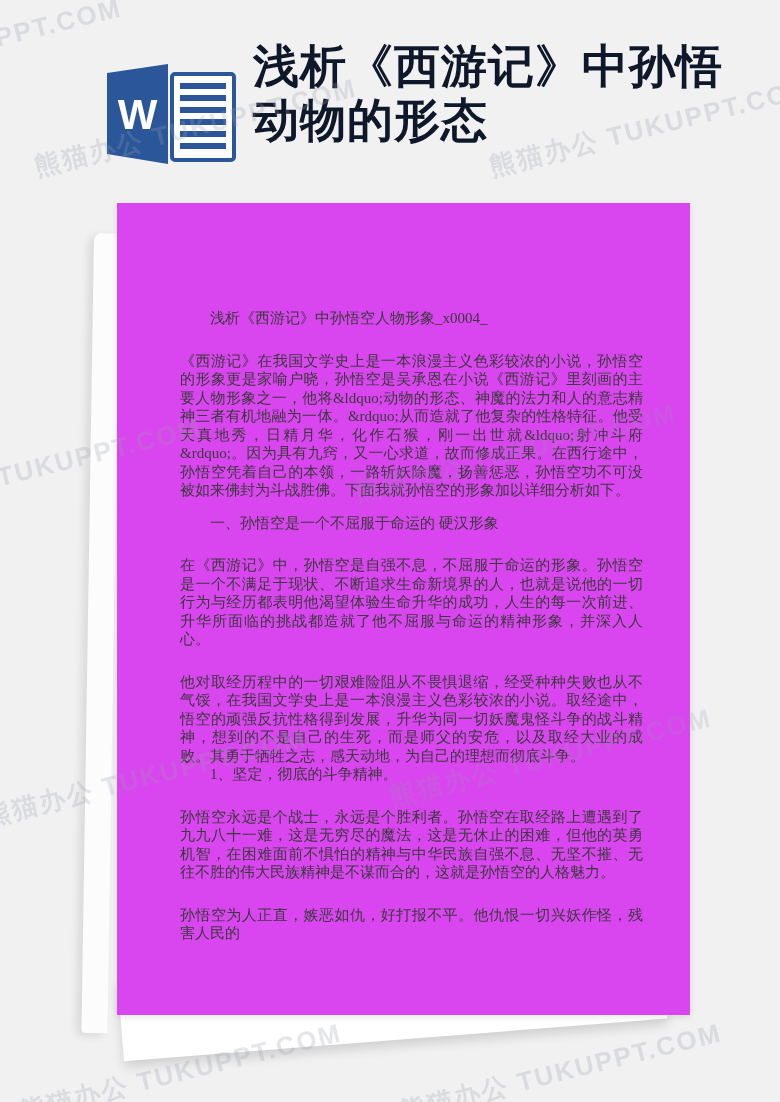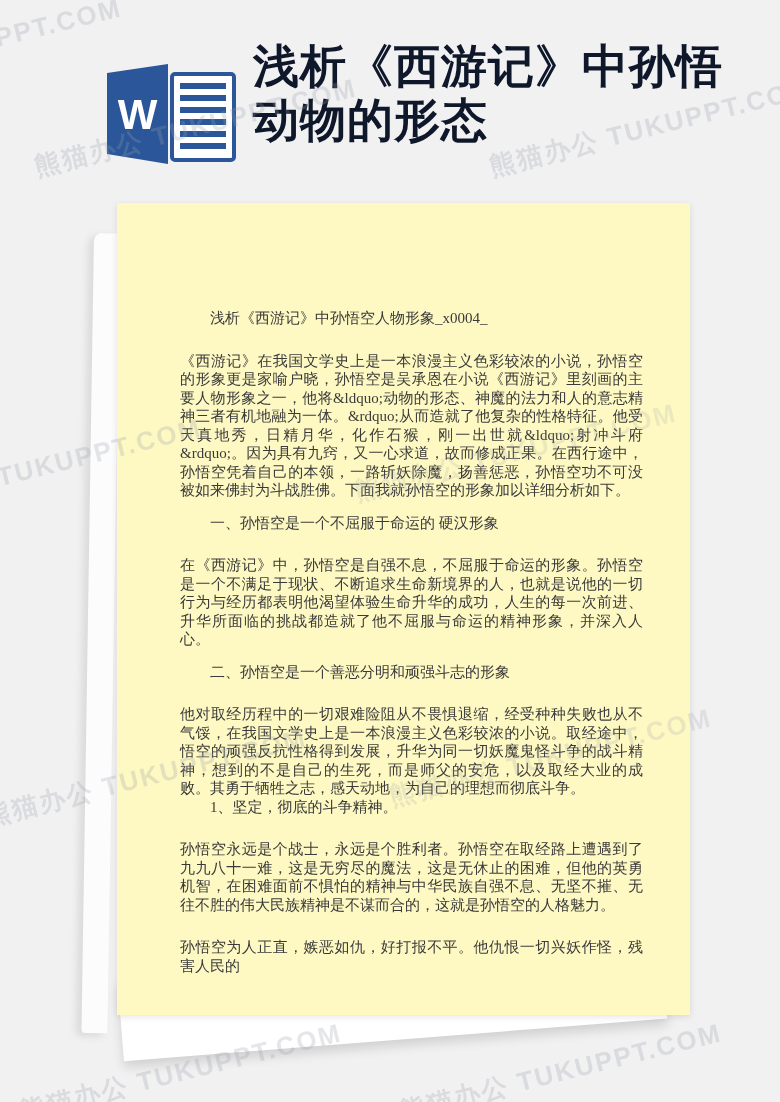--- a/index.html
+++ b/index.html
@@ -69,21 +69,21 @@
     box-shadow:-5px 3px 9px rgba(0,0,0,0.10);
   }
   .page-behind {
     position:absolute; left:120px; top:960px; width:545px; height:80px;
     background:#ffffff; z-index:1;
     transform:rotate(-4.5deg);
     box-shadow:0 6px 12px rgba(0,0,0,0.14);
   }
   .doc-page {
     position:absolute; left:117px; top:203px; width:573px; height:812px;
-    background:#fef9c3; z-index:2;
+    background:#d946ef; z-index:2;
     box-shadow:0 2px 7px rgba(0,0,0,0.10);
   }
 
   
   .doc-content {
     position:absolute; left:63px; right:47px; top:0;
     font-family:"Liberation Serif", serif;
     font-size:15px; line-height:18.5px; color:#3a3a3a;
     text-align:justify;
   }
@@ -124,21 +124,20 @@
 
   <div class="page-sliver"></div>
   <div class="page-behind"></div>
 
   <div class="doc-page">
     <div class="doc-content">
       <p class="doc-title">浅析《西游记》中孙悟空人物形象_x0004_</p>
       <p class="doc-par">《西游记》在我国文学史上是一本浪漫主义色彩较浓的小说，孙悟空的形象更是家喻户晓，孙悟空是吴承恩在小说《西游记》里刻画的主要人物形象之一，他将&amp;ldquo;动物的形态、神魔的法力和人的意志精神三者有机地融为一体。&amp;rdquo;从而造就了他复杂的性格特征。他受天真地秀，日精月华，化作石猴，刚一出世就&amp;ldquo;射冲斗府&amp;rdquo;。因为具有九窍，又一心求道，故而修成正果。在西行途中，孙悟空凭着自己的本领，一路斩妖除魔，扬善惩恶，孙悟空功不可没被如来佛封为斗战胜佛。下面我就孙悟空的形象加以详细分析如下。</p>
       <p class="doc-head">一、孙悟空是一个不屈服于命运的 硬汉形象</p>
       <p class="doc-par">在《西游记》中，孙悟空是自强不息，不屈服于命运的形象。孙悟空是一个不满足于现状、不断追求生命新境界的人，也就是说他的一切行为与经历都表明他渴望体验生命升华的成功，人生的每一次前进、升华所面临的挑战都造就了他不屈服与命运的精神形象，并深入人心。</p>
-      <p class="doc-head">二、孙悟空是一个善恶分明和顽强斗志的形象</p>
       <p class="doc-par">他对取经历程中的一切艰难险阻从不畏惧退缩，经受种种失败也从不气馁，在我国文学史上是一本浪漫主义色彩较浓的小说。取经途中，悟空的顽强反抗性格得到发展，升华为同一切妖魔鬼怪斗争的战斗精神，想到的不是自己的生死，而是师父的安危，以及取经大业的成败。其勇于牺牲之志，感天动地，为自己的理想而彻底斗争。</p>
       <p class="doc-sub">1、坚定，彻底的斗争精神。</p>
       <p class="doc-par">孙悟空永远是个战士，永远是个胜利者。孙悟空在取经路上遭遇到了九九八十一难，这是无穷尽的魔法，这是无休止的困难，但他的英勇机智，在困难面前不惧怕的精神与中华民族自强不息、无坚不摧、无往不胜的伟大民族精神是不谋而合的，这就是孙悟空的人格魅力。</p>
       <p class="doc-par">孙悟空为人正直，嫉恶如仇，好打报不平。他仇恨一切兴妖作怪，残害人民的</p>
     </div>
   </div>
 
 </div>
 
 </body></html>

